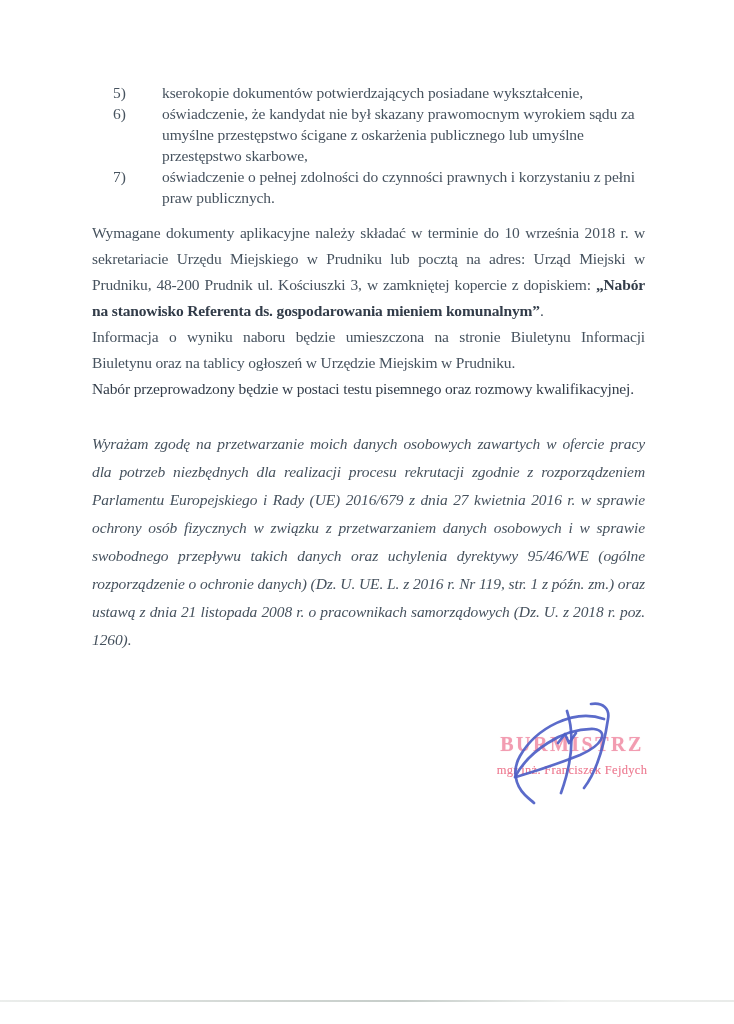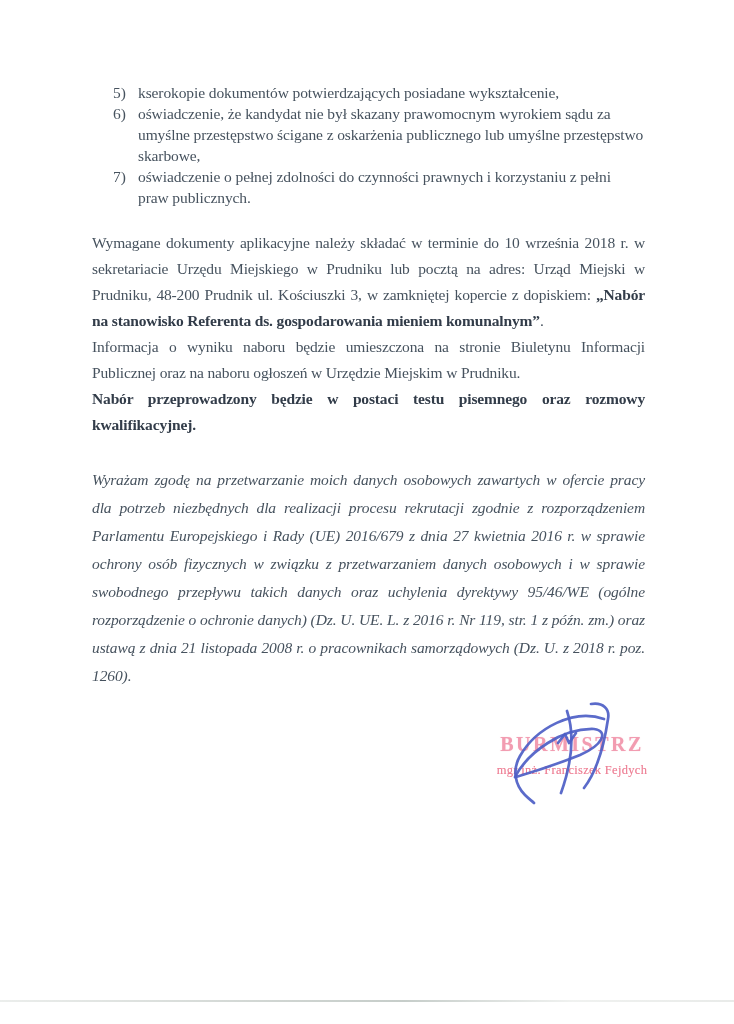--- a/index.html
+++ b/index.html
@@ -11,27 +11,27 @@
     overflow:hidden;
     font-family:"Liberation Serif","DejaVu Serif",serif;
     color:var(--ink,#46525e);
   }
   .content { padding:82px 89px 0 92px; }
 
   
   .olist { font-size:15.5px; line-height:21px; letter-spacing:-0.1px; }
   .olist-item { display:flex; padding-left:21px; }
   .olist-num { flex:0 0 25px; }
-  .olist-txt { flex:1; }
+  .olist-txt { flex:1;margin-left:24px; }
 
   
-  .pars { margin-top:22px; font-size:15.5px; line-height:26px; letter-spacing:-0.15px; }
+  .pars { margin-top:12px; font-size:15.5px; line-height:26px; letter-spacing:-0.15px; }
   .par { margin:0; text-align:justify; }
   .par b { color:var(--ink_bold,#323c49); }
-  .par.allbold { font-weight:bold; color:var(--ink_bold,#323c49); }
+  .par.allbold { font-weight:normal; color:var(--ink_bold,#323c49); }
 
   
   .clause {
     margin:28px 0 0 0;
     font-style:italic;
     font-size:15.5px;
     line-height:28px;
     text-align:justify;
     letter-spacing:-0.1px;
   }
@@ -84,21 +84,21 @@
         <span class="olist-txt">oświadczenie, że kandydat nie był skazany prawomocnym wyrokiem sądu za umyślne przestępstwo ścigane z oskarżenia publicznego lub umyślne przestępstwo skarbowe,</span>
       </div>
       <div class="olist-item">
         <span class="olist-num">7)</span>
         <span class="olist-txt">oświadczenie o pełnej zdolności do czynności prawnych i korzystaniu z pełni praw publicznych.</span>
       </div>
     </div>
 
     <div class="pars">
       <p class="par"><span>Wymagane dokumenty aplikacyjne należy składać w terminie do 10 września 2018 r. w sekretariacie Urzędu Miejskiego w Prudniku lub pocztą na adres: Urząd Miejski w Prudniku, 48-200 Prudnik ul. Kościuszki 3,  w zamkniętej kopercie z dopiskiem: </span><b>„Nabór na stanowisko Referenta ds. gospodarowania mieniem komunalnym”</b><span>.</span></p>
-      <p class="par">Informacja o wyniku naboru będzie umieszczona na stronie Biuletynu Informacji Publicznej oraz na naboru ogłoszeń w Urzędzie Miejskim w Prudniku.</p>
+      <p class="par">Informacja o wyniku naboru będzie umieszczona na stronie Biuletynu Informacji Biuletynu oraz na tablicy ogłoszeń w Urzędzie Miejskim w Prudniku.</p>
       <p class="par allbold">Nabór przeprowadzony będzie w postaci testu pisemnego oraz rozmowy kwalifikacyjnej.</p>
       <p class="par clause">Wyrażam zgodę na przetwarzanie moich danych osobowych zawartych w ofercie pracy dla potrzeb  niezbędnych dla realizacji procesu rekrutacji zgodnie z rozporządzeniem Parlamentu Europejskiego i Rady (UE) 2016/679 z dnia 27 kwietnia 2016 r. w sprawie ochrony osób fizycznych w związku z przetwarzaniem danych osobowych i w sprawie swobodnego przepływu takich danych oraz uchylenia dyrektywy 95/46/WE (ogólne rozporządzenie o ochronie danych) (Dz. U. UE. L. z 2016 r. Nr 119, str. 1 z późn. zm.) oraz ustawą z dnia 21 listopada 2008 r. o pracownikach samorządowych (Dz. U. z 2018 r. poz. 1260).</p>
     </div>
 
   </div>
 
   <div class="stamp">
     <div class="stamp-title">BURMISTRZ</div>
     <div class="stamp-name">mgr inż. Franciszek Fejdych</div>
   </div>

